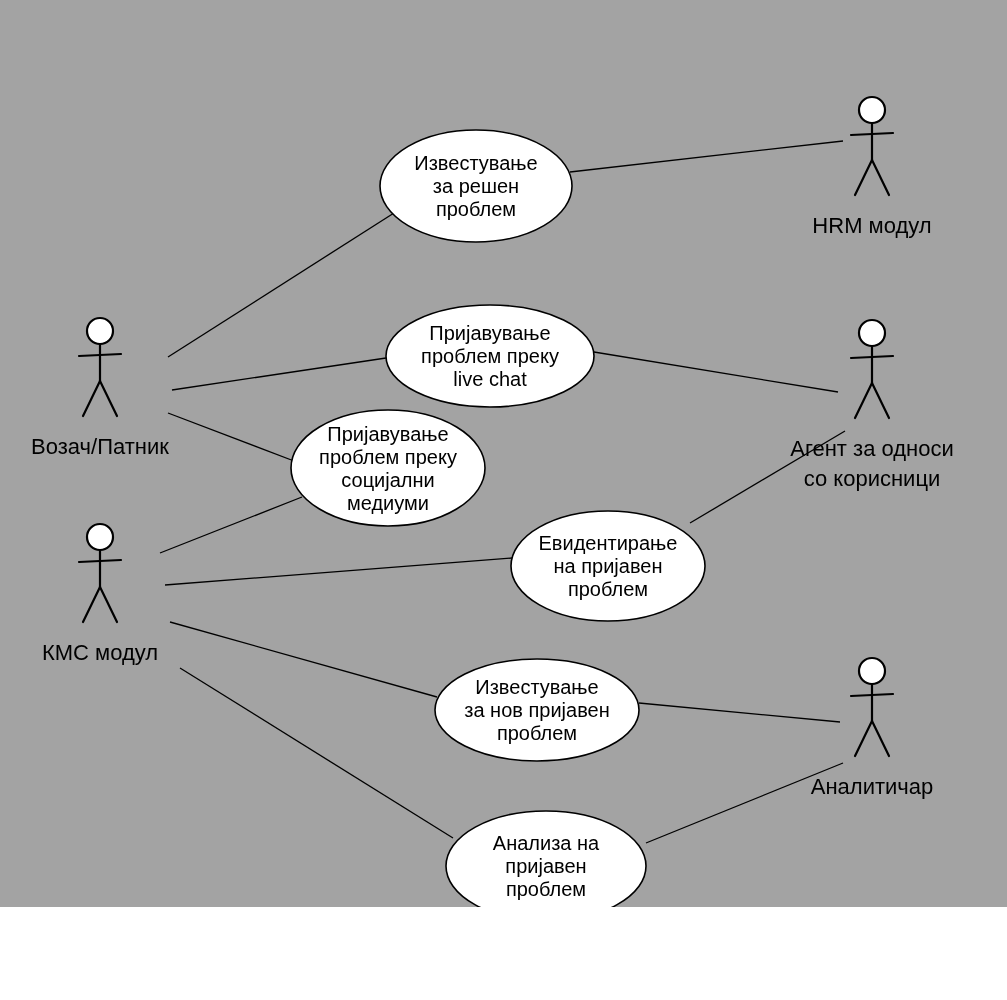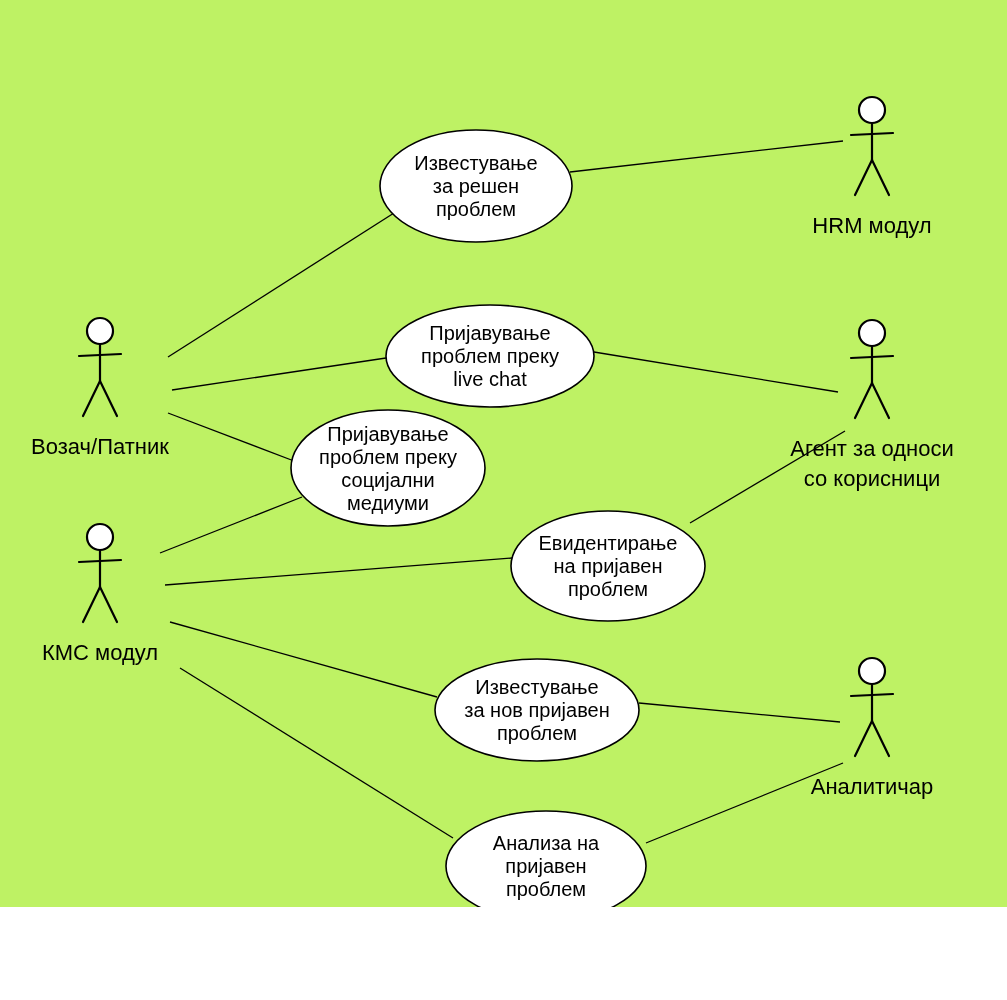--- a/index.html
+++ b/index.html
@@ -4,21 +4,21 @@
 <style>
   html, body {
     margin: 0;
     padding: 0;
     background: #ffffff;
   }
   .canvas {
     position: relative;
     width: 1007px;
     height: 907px;
-    background: #bef264;
+    background: #a3a3a3;
     font-family: "Liberation Sans", sans-serif;
     overflow: hidden;
   }
   svg { display: block; }
   .edge {
     stroke: #000000;
     stroke-width: 1.3;
     fill: none;
   }
   .uc-ellipse {

